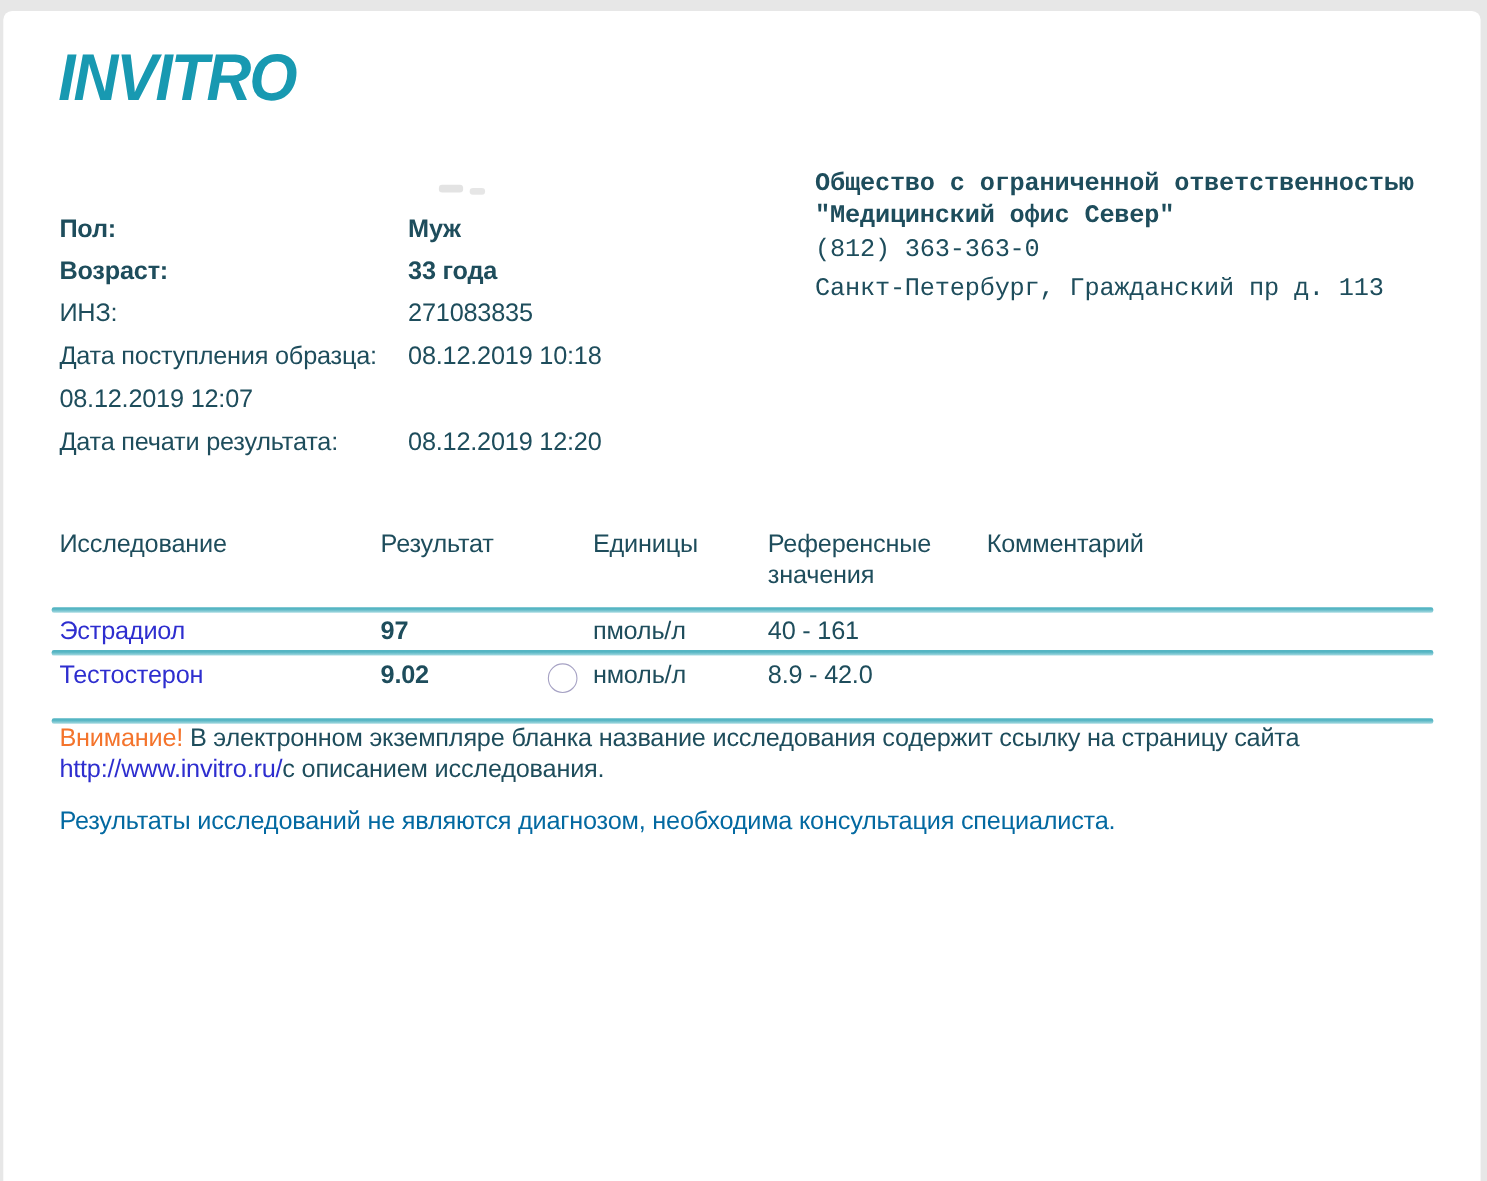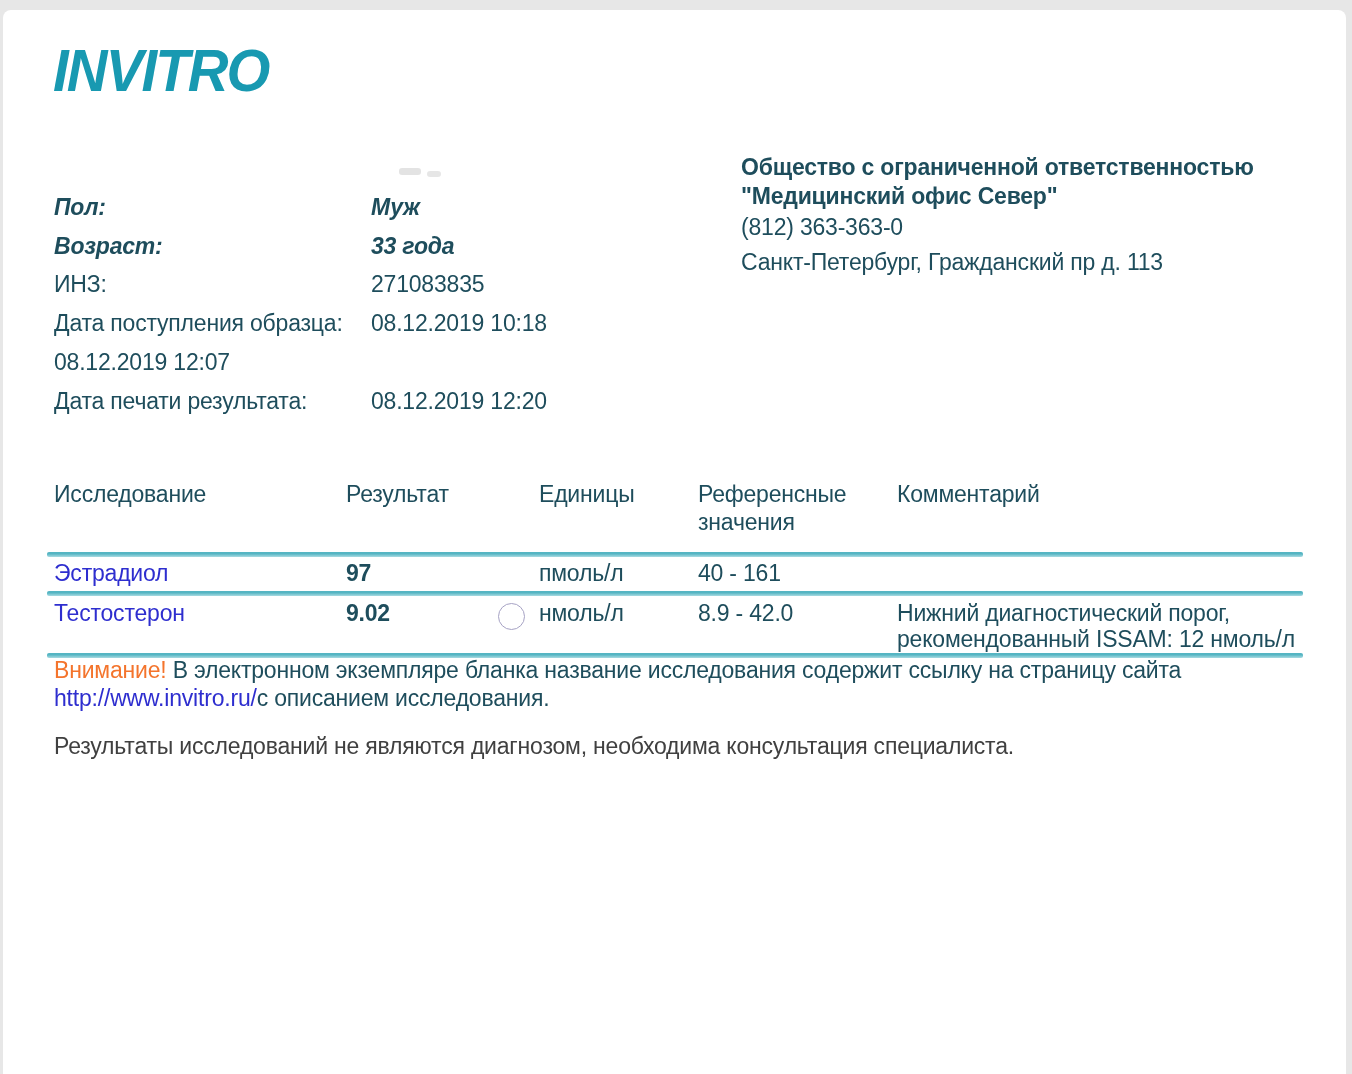--- a/index.html
+++ b/index.html
@@ -27,23 +27,23 @@
   }
   
   .smudge-a { position:absolute; left:396px; top:158px; width:22px; height:7px;
     background:#d9d9d9; border-radius:3px; opacity:.75; }
   .smudge-b { position:absolute; left:424px; top:161px; width:14px; height:6px;
     background:#dedede; border-radius:3px; opacity:.75; }
   
   .patient { position:absolute; left:51px; top:178px; font-size:23px; }
   .patient-row { display:flex; height:38.8px; align-items:center; }
   .patient-label { width:317px; }
-  .bold { font-weight:700;font-style:italic; }
+  .bold { font-weight:700; }
   
-  .company { position:absolute; left:738px; top:143px; font-size:23px; width:560px; }
+  .company { position:absolute; left:738px; top:143px; font-size:23px; width:560px;font-family:Liberation Mono, monospace; }
   .company-name { font-weight:700; line-height:29px; }
   .company-phone { margin-top:2px; line-height:28px; }
   .company-address { margin-top:7px; line-height:28px; }
   
   .results { position:absolute; left:44px; top:470px; width:1256px; font-size:23px; }
   .trow { display:flex; }
   .c1 { width:295px; padding-left:7px; }
   .c2 { width:193px; padding-left:4px; }
   .c3 { width:159px; padding-left:4px; }
   .c4 { width:199px; padding-left:4px; }
@@ -63,21 +63,21 @@
   .circle {
     position:absolute; left:451px; top:123px;
     width:27px; height:27px;
     border:1.5px solid #a6a2c4; border-radius:50%;
     background:transparent;
   }
   
   .notice { position:absolute; left:51px; top:646px; font-size:23px; line-height:28px; width:1200px; }
   .attention { color:#f4742c; }
   .url-link { color:#2e2ecf; cursor:pointer; text-decoration:none; }
-  .disclaimer { position:absolute; left:51px; top:723px; font-size:23px; color:#404040; }
+  .disclaimer { position:absolute; left:51px; top:723px; font-size:23px; color:#0369a1; }
 </style>
 </head>
 <body>
 
 <div class="page">
 
   <div class="logo">INVITRO</div>
 
   <div class="smudge-a"></div>
   <div class="smudge-b"></div>
@@ -132,21 +132,20 @@
       <div class="c3">пмоль/л</div>
       <div class="c4">40 - 161</div>
       <div class="c5"></div>
     </div>
     <div class="rule"></div>
     <div class="trow row2">
       <div class="c1"><span class="test-link">Тестостерон</span></div>
       <div class="c2 result-val">9.02</div>
       <div class="c3">нмоль/л</div>
       <div class="c4">8.9 - 42.0</div>
-      <div class="c5 comment-cell">Нижний диагностический порог, рекомендованный ISSAM: 12 нмоль/л</div>
     </div>
     <div class="rule"></div>
     <div class="circle"></div>
   </div>
 
   <div class="notice">
     <div><span class="attention">Внимание!</span><span> В электронном экземпляре бланка название исследования содержит ссылку на страницу сайта</span></div>
     <div><span class="url-link">http://www.invitro.ru/</span><span>с описанием исследования.</span></div>
   </div>
 

